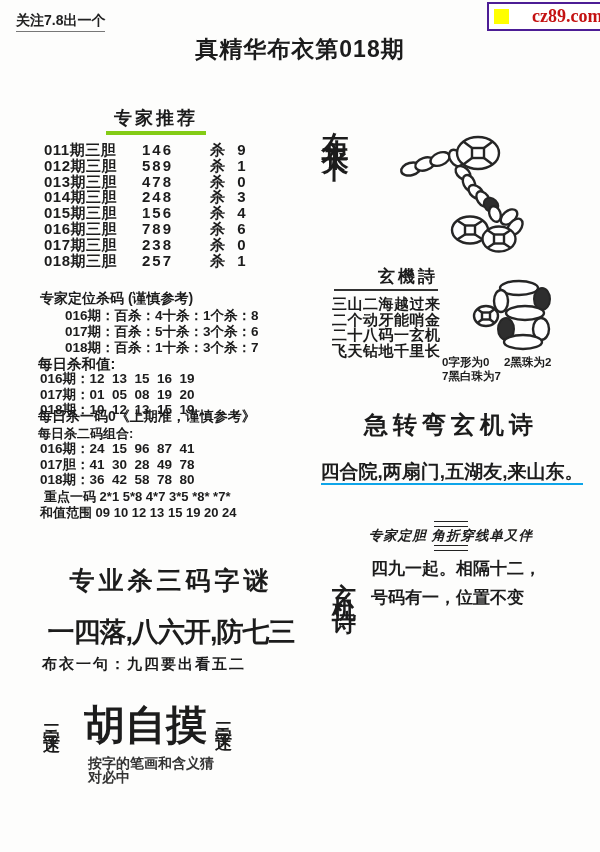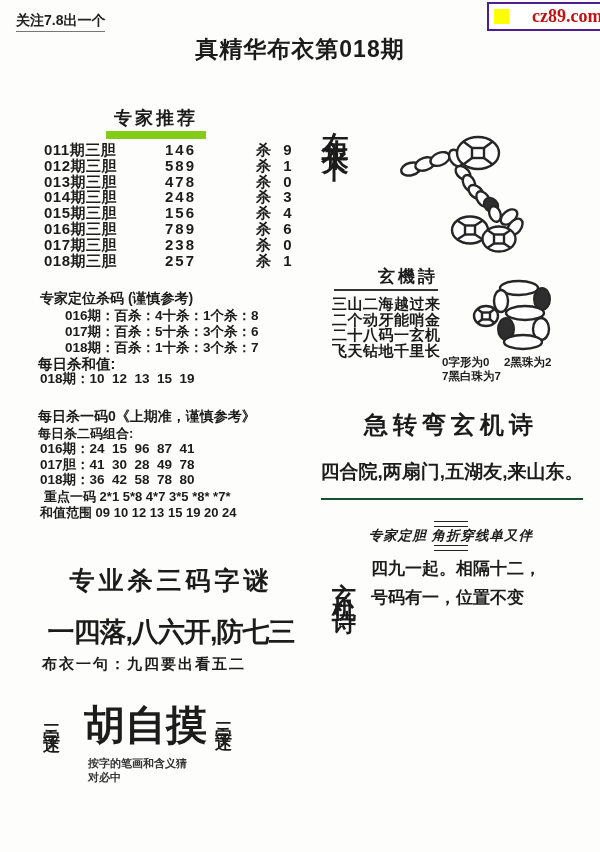--- a/index.html
+++ b/index.html
@@ -10,23 +10,23 @@
 
   .top-note{left:16px;top:12px;font-size:14px;font-weight:bold;color:#222;
             border-bottom:1px solid #777;padding-bottom:1px;}
   .logo{left:487px;top:2px;display:flex;align-items:center;gap:23px;
         border:2px solid #4c1d95;background:#fff;padding:2px 8px 2px 5px;text-decoration:none;}
   .logo-sq{width:15px;height:15px;background:#ffff00;display:inline-block;}
   .logo-text{color:#c41212;font-weight:bold;font-size:18px;font-family:"Liberation Serif","DejaVu Serif",serif;}
   .main-title{left:0;top:34px;width:600px;text-align:center;font-size:23px;font-weight:bold;letter-spacing:1px;}
 
   .er-title{left:106px;top:106px;font-size:18px;font-weight:bold;letter-spacing:3px;
-            border-bottom:8px solid #84cc16;padding:0 8px 1px 8px;}
+            border-bottom:4px solid #84cc16;padding:0 8px 1px 8px;}
   .er-list{left:44px;top:142px;}
-  .er-row{display:flex;font-size:15px;font-weight:bold;line-height:15.8px;letter-spacing:0.5px;gap:23px;}
+  .er-row{display:flex;font-size:15px;font-weight:bold;line-height:15.8px;letter-spacing:0.5px;}
   .er-issue{width:98px;}
   .er-nums{width:52px;letter-spacing:2px;}
   .er-kill{margin-left:16px;letter-spacing:4px;}
 
   .pk-title{left:40px;top:290px;font-size:14px;font-weight:bold;}
   .pk-rows{left:40px;top:308px;font-size:13.5px;font-weight:bold;line-height:16px;margin-left:25px;}
   .dks-title{left:38px;top:355px;font-size:14.5px;font-weight:bold;}
   .dks-rows{left:40px;top:371px;font-size:13.5px;font-weight:bold;line-height:15.5px;}
   .dk1{left:38px;top:408px;font-size:14px;font-weight:bold;}
   .dk2-title{left:38px;top:425px;font-size:13px;font-weight:bold;}
@@ -35,32 +35,32 @@
   .range{left:40px;top:504px;font-size:13px;font-weight:bold;}
 
   .k3-title{left:38px;top:564px;width:266px;text-align:center;font-size:25px;font-weight:bold;letter-spacing:4px;}
   .k3-line{left:34px;top:614px;width:274px;text-align:center;font-size:27px;font-weight:bold;letter-spacing:-1px;}
   .k3-buyi{left:42px;top:655px;font-size:15px;font-weight:bold;
            font-family:"Liberation Serif","DejaVu Serif",serif;letter-spacing:2px;}
 
   .vert{writing-mode:vertical-rl;text-orientation:upright;}
   .riddle-left{left:40px;top:710px;font-size:17px;font-weight:bold;letter-spacing:6px;height:80px;}
   .riddle-big{left:84px;top:698px;font-size:41px;font-weight:bold;letter-spacing:0px;}
-  .riddle-note{left:88px;top:756px;font-size:11px;font-weight:bold;line-height:14px;color:#333;}
+  .riddle-note{left:88px;top:756px;font-size:14px;font-weight:bold;line-height:14px;color:#333;}
   .riddle-right{left:212px;top:708px;font-size:17px;font-weight:bold;letter-spacing:6px;height:80px;}
 
   .buyi-vert{left:317px;top:110px;font-size:27px;font-weight:bold;letter-spacing:9px;height:170px;}
   .xjp-title{left:334px;top:265px;width:104px;text-align:right;font-size:17px;font-weight:bold;
              letter-spacing:3px;border-bottom:2px solid #333;padding-bottom:1px;}
   .xjp-lines{left:332px;top:296px;font-size:15px;font-weight:bold;line-height:15.5px;letter-spacing:0.5px;}
   .xjp-cap{left:442px;top:356px;font-size:11.5px;font-weight:bold;line-height:13.5px;}
 
   .st-title{left:313px;top:409px;width:276px;text-align:center;font-size:24px;font-weight:bold;letter-spacing:5px;}
   .st-line{left:311px;top:459px;width:282px;text-align:center;}
-  .st-line span{font-size:19px;font-weight:bold;border-bottom:2px solid #14532d;padding-bottom:16px;letter-spacing:0px;margin-top:8px;}
+  .st-line span{font-size:19px;font-weight:bold;border-bottom:2px solid #0ea5e9;padding-bottom:1px;letter-spacing:0px;margin-top:8px;}
   .banner{left:313px;top:521px;width:276px;display:flex;align-items:center;justify-content:center;
           font-size:13.5px;font-weight:bold;font-style:italic;letter-spacing:1px;flex-direction:column;}
   .dline{display:inline-block;width:34px;height:4px;border-top:1.5px solid #222;
          border-bottom:1.5px solid #222;margin:0 6px;}
   .dan-vert{left:328px;top:564px;font-size:24px;font-weight:bold;letter-spacing:13px;height:140px;}
   .dan-lines{left:371px;top:554px;font-size:17px;font-weight:bold;line-height:29px;letter-spacing:0px;}
 
   svg .ln{stroke:#262626;stroke-width:2.4;fill:none;stroke-linecap:round;}
   svg .bead{stroke:#262626;stroke-width:2.4;fill:#fff;}
   svg .dark{stroke:#262626;stroke-width:2;fill:#2e2e2e;}
@@ -125,20 +125,22 @@
 
   <div class="abs pk-title">专家定位杀码 (谨慎参考)</div>
   <div class="abs pk-rows">
     <div>016期：百杀：4十杀：1个杀：8</div>
     <div>017期：百杀：5十杀：3个杀：6</div>
     <div>018期：百杀：1十杀：3个杀：7</div>
   </div>
 
   <div class="abs dks-title">每日杀和值:</div>
   <div class="abs dks-rows">
+    <div class="pre">016期：12  13  15  16  19</div>
+    <div class="pre">017期：01  05  08  19  20</div>
     <div class="pre">018期：10  12  13  15  19</div>
   </div>
 
   <div class="abs dk1">每日杀一码0《上期准，谨慎参考》</div>
 
   <div class="abs dk2-title">每日杀二码组合:</div>
   <div class="abs dk2-rows">
     <div class="pre">016期：24  15  96  87  41</div>
     <div class="pre">017胆：41  30  28  49  78</div>
     <div class="pre">018期：36  42  58  78  80</div>

